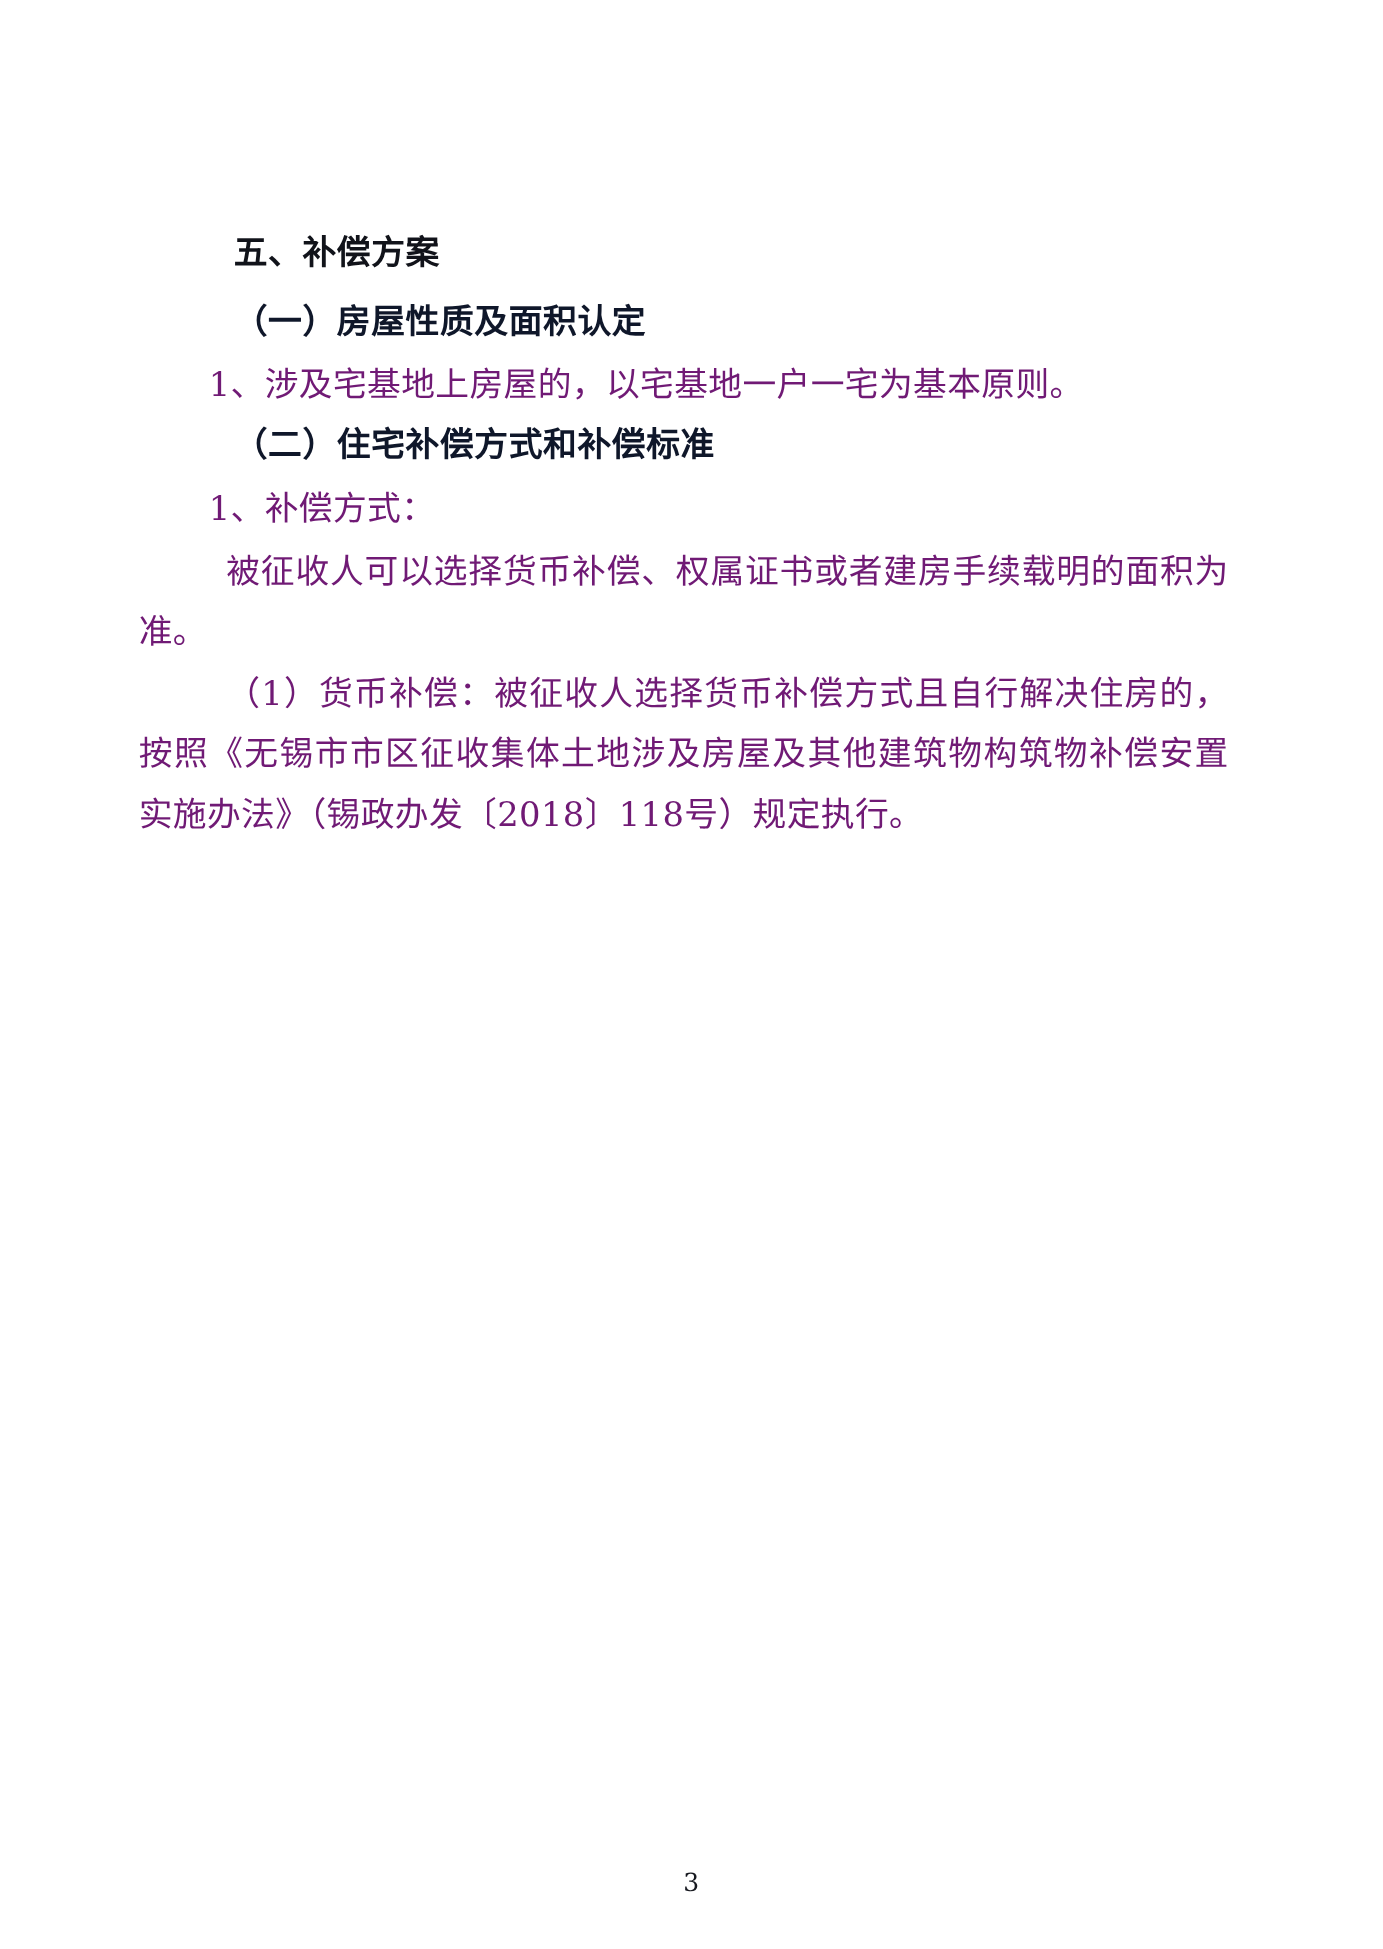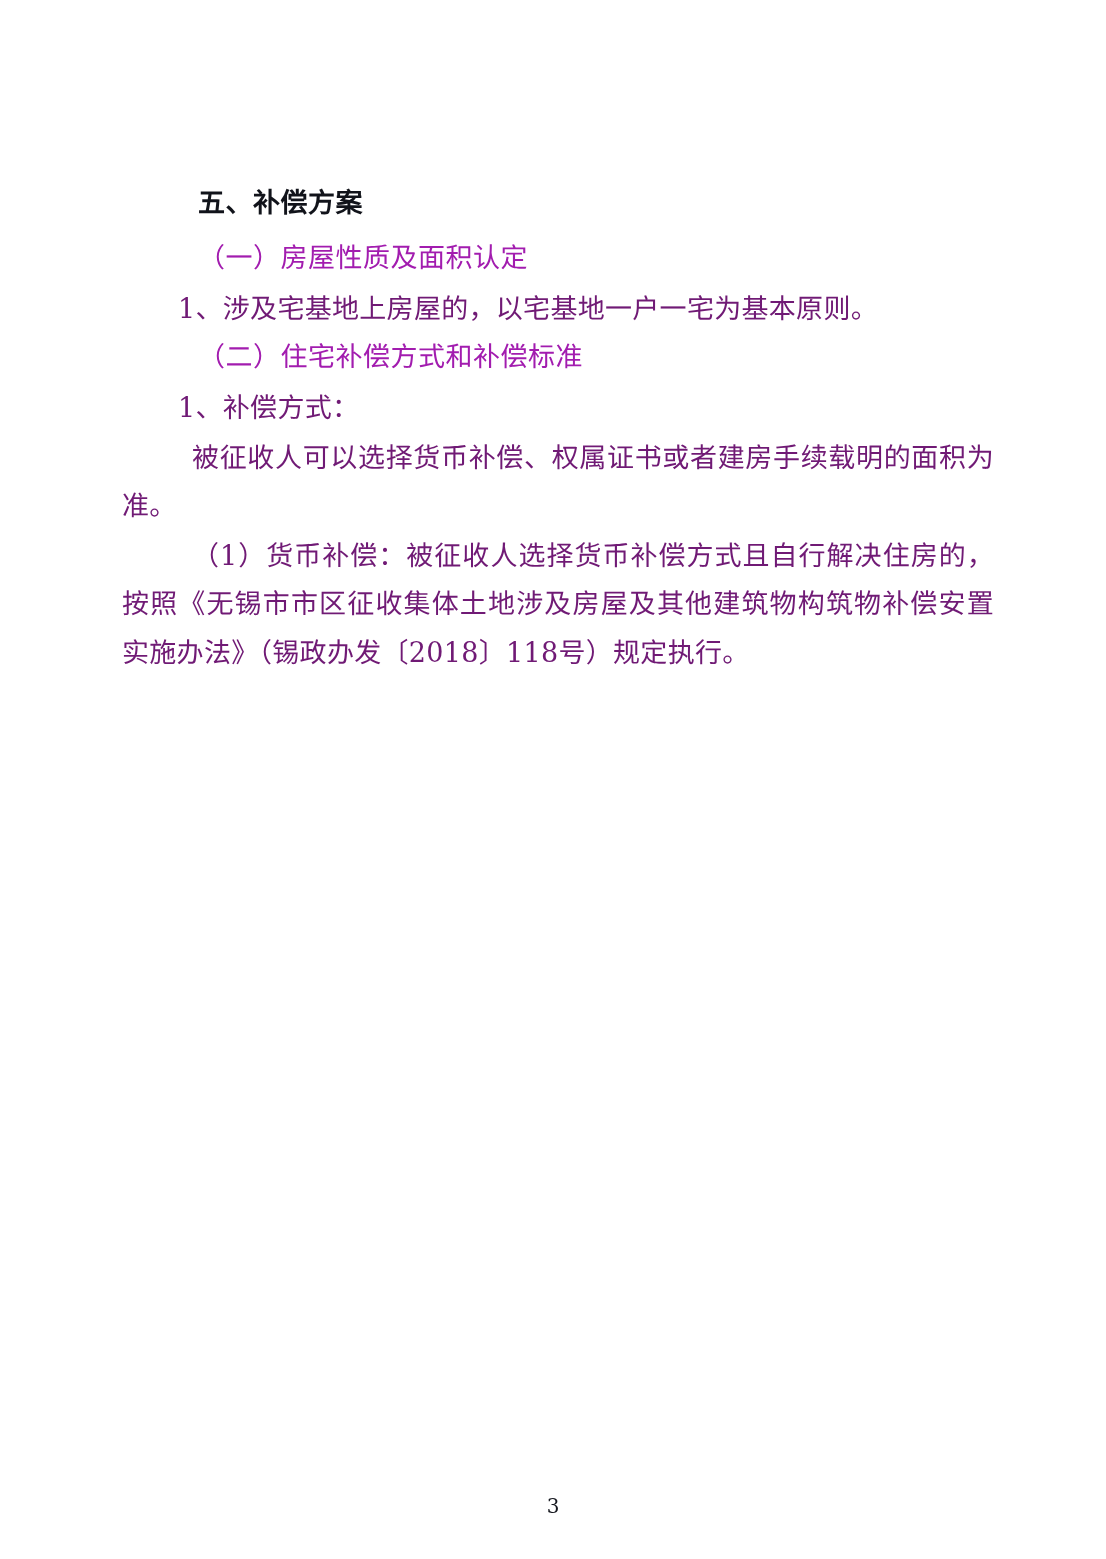--- a/index.html
+++ b/index.html
@@ -13,41 +13,41 @@
     height: 1559px;
     margin: 0 auto;
     background: #ffffff;
     box-sizing: border-box;
     font-family: "DejaVu Serif", "Liberation Serif", serif;
     color: #0f0f14;
     overflow: hidden;
   }
   .content {
     position: absolute;
-    left: 122px;
+    left: 111px;
     top: 182px;
     width: 872px;
   }
   .heading {
     font-size: 27px;
     font-weight: bold;
     line-height: 1.55;
     margin: 0 0 12px 0;
     padding-left: 76px;
     letter-spacing: 0.5px;
     color: #11131a;
   }
   .subheading {
     font-size: 27px;
-    font-weight: normal;
+    font-weight: bold;
     line-height: 1.6;
     margin: 0 0 6px 0;
     padding-left: 76px;
     letter-spacing: 0.5px;
-    color: #a21caf;
+    color: #0f172a;
   }
   p.para {
     font-size: 27px;
     line-height: 1.78;
     margin: 0 0 2px 0;
     text-align: justify;
     text-justify: inter-ideograph;
     text-indent: 56px;
     letter-spacing: 0.3px;
     color: #701a75;

